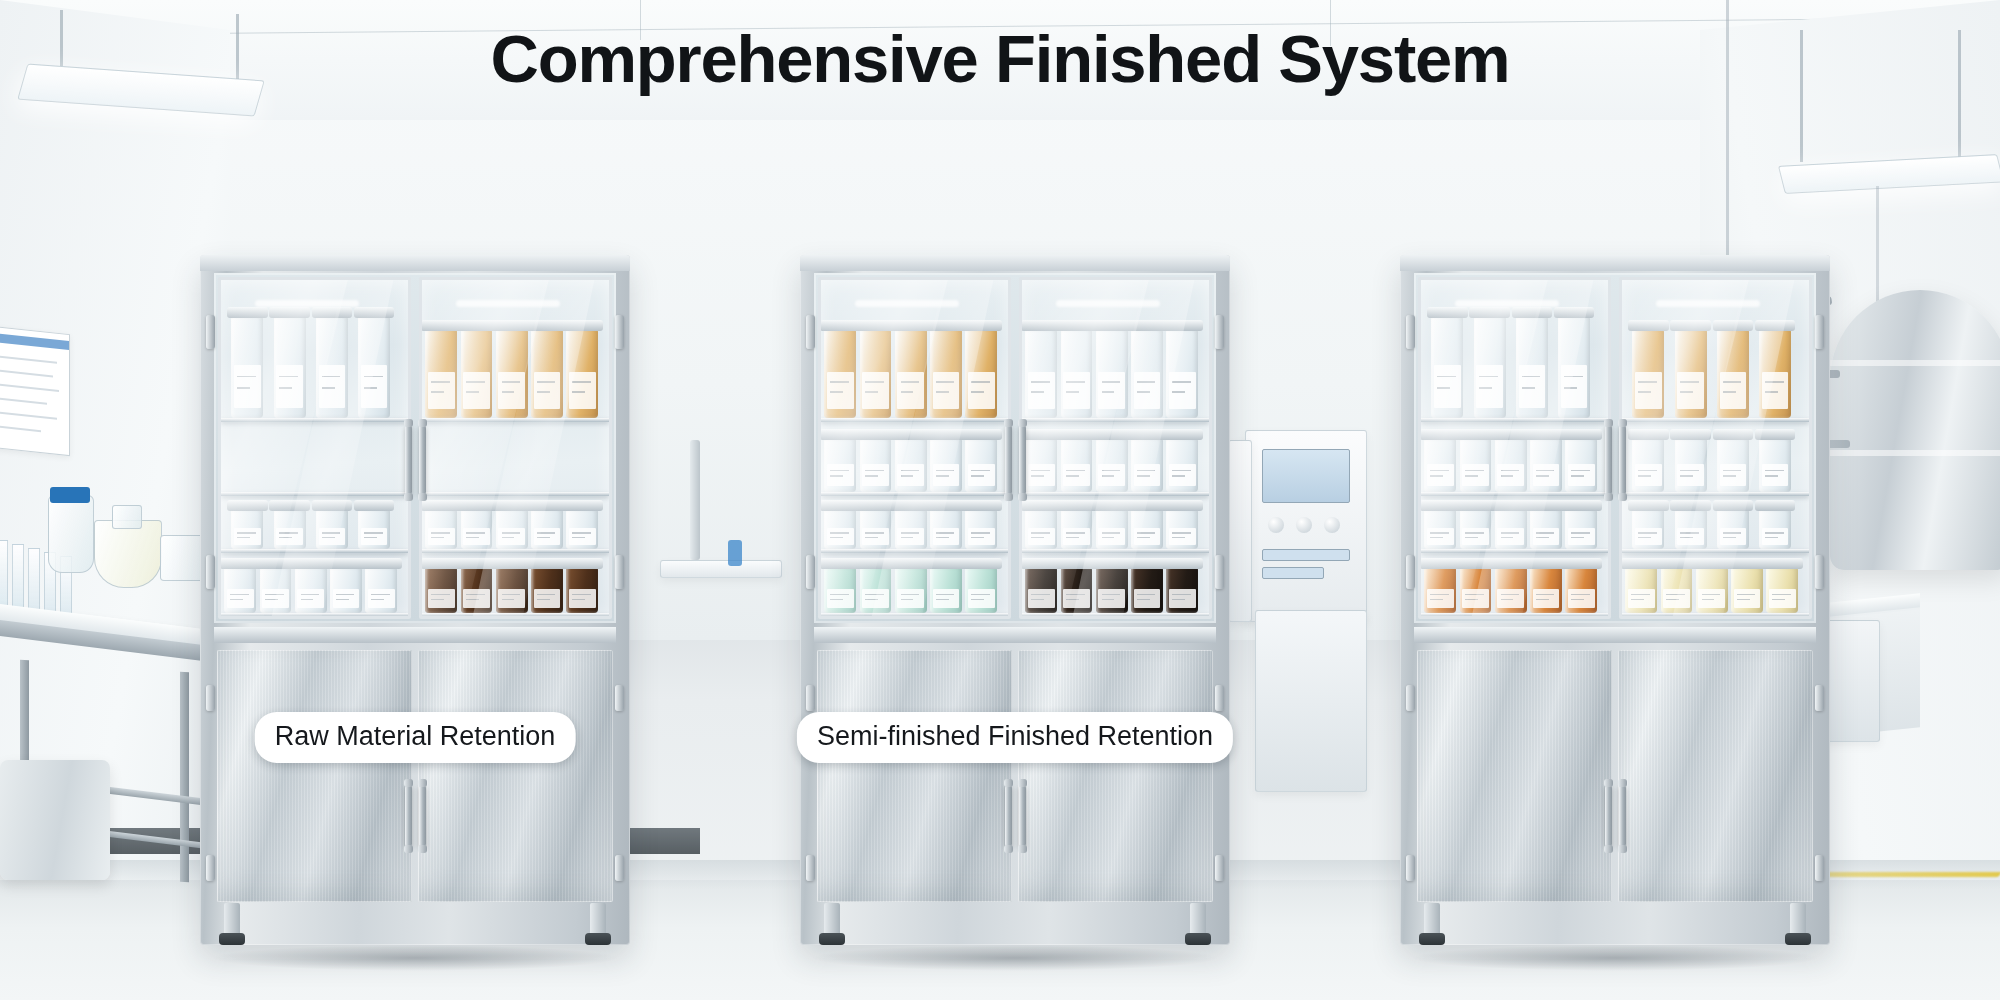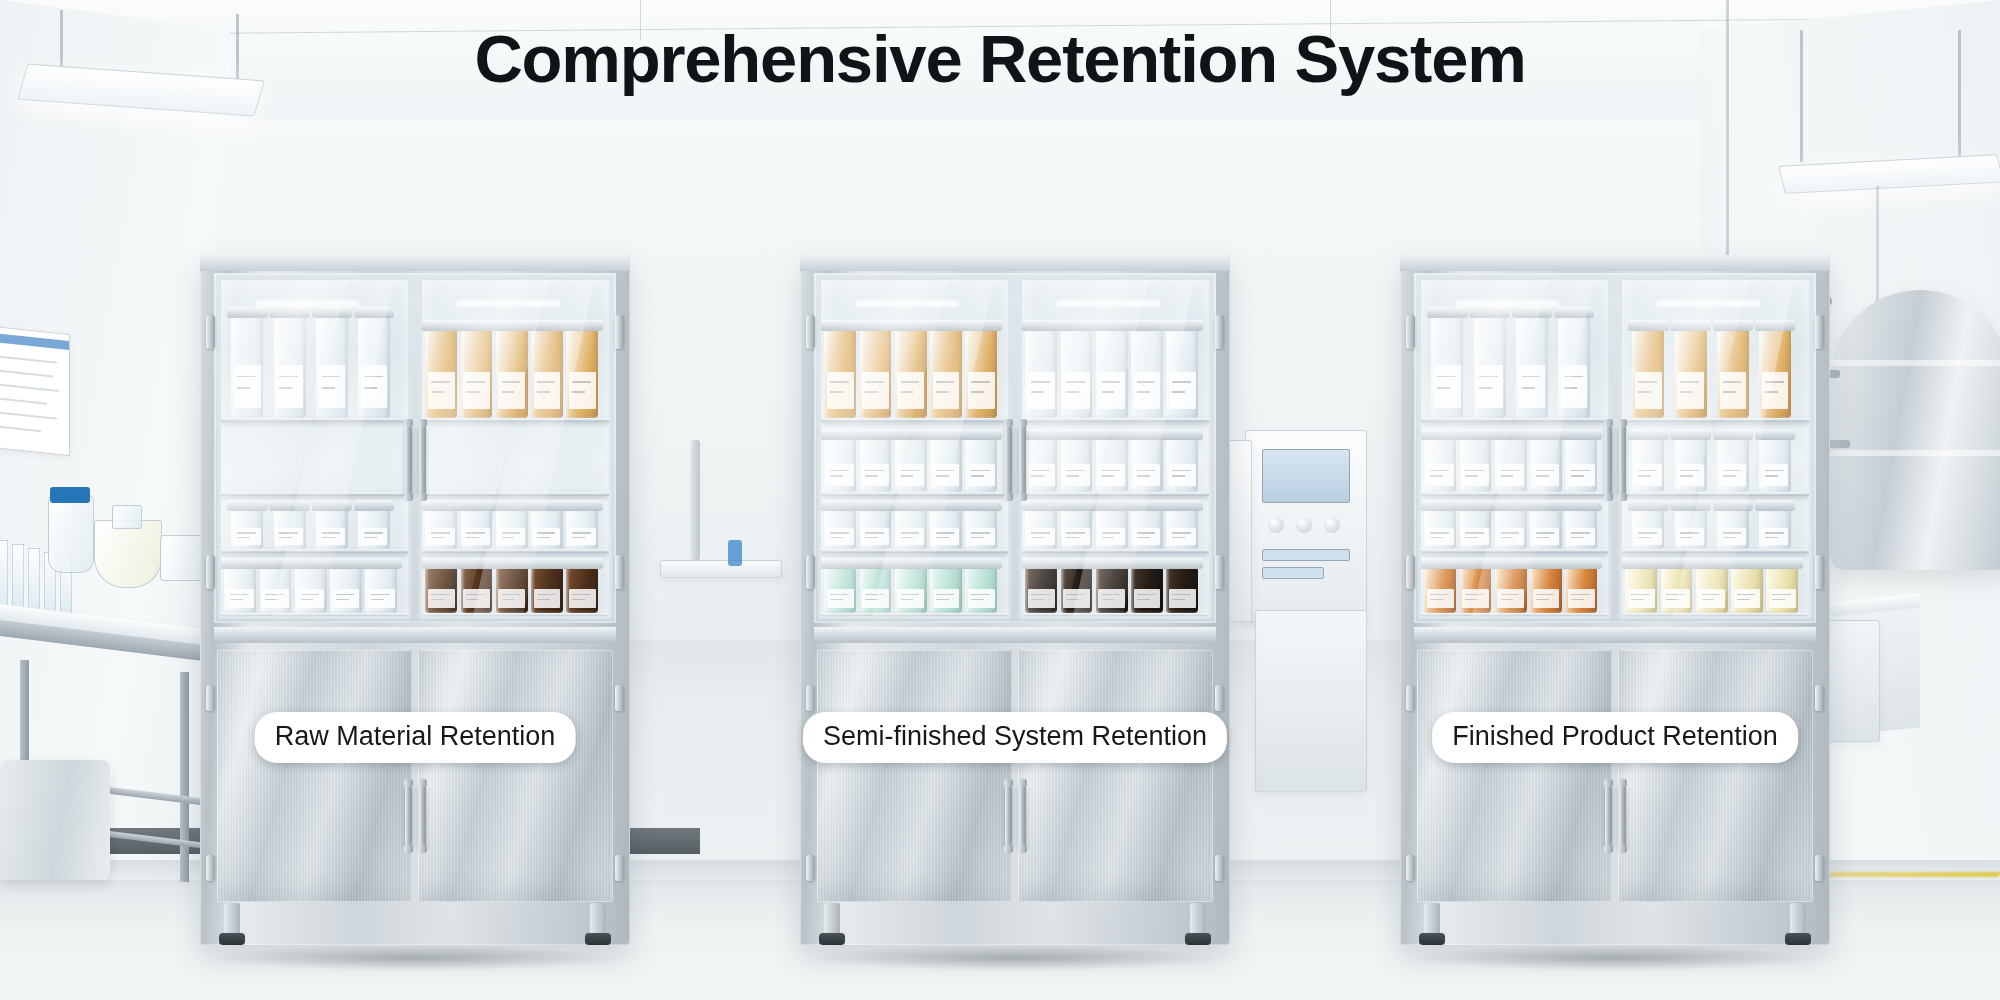--- a/index.html
+++ b/index.html
@@ -216,21 +216,21 @@
     <div class="machine" style="left:1255px;top:610px;width:110px;height:180px;background:linear-gradient(180deg,#f4f7f9,#dce3e7)"></div>
     <div class="bench-r"></div>
     <div class="bench-r-body"></div>
     <div class="machine" style="right:120px;top:620px;width:170px;height:120px;background:linear-gradient(180deg,#f2f5f7,#dde4e8)"></div>
     <div class="pipe" style="left:690px;top:440px;width:10px;height:120px;background:linear-gradient(90deg,#e4eaed,#bcc5cb)"></div>
     <div class="machine" style="left:660px;top:560px;width:120px;height:16px;background:linear-gradient(180deg,#fafcfd,#e2e8ec)"></div>
     <div class="blue-cap" style="left:728px;top:540px;width:14px;height:26px;border-radius:3px;background:#3b86c9;opacity:.75"></div>
   </div>
 
   <div class="header">
-    <h1 class="title">Comprehensive Retention System</h1>
+    <h1 class="title">Comprehensive Finished System</h1>
   </div>
 
   <div id="cabinets">
       <div class="cab" style="left: 200px;">
         <div class="cab-shadow"></div>
         <div class="frame"></div>
         <div class="topcap"></div>
         <div class="glass-section">
           <div class="door">
             <div class="interior">
@@ -1119,15 +1119,14 @@
         <div class="legs">
           <div class="leg" style="left: 0px;"></div>
           <div class="foot" style="left: -5px; top: 30px;"></div>
           <div class="leg" style="right: 0px;"></div>
           <div class="foot" style="right: -5px; top: 30px;"></div>
         </div>
       </div>
     </div>
 
 <div class="pill" style="top: 712px; left: 415px; transform: translateX(-50%);">Raw Material Retention</div>
-    <div class="pill" style="top: 712px; left: 1015px; transform: translateX(-50%);">Semi-finished System Retention</div>
-    <div class="pill" style="top: 712px; left: 1615px; transform: translateX(-50%);">Finished Product Retention</div>
+    <div class="pill" style="top: 712px; left: 1015px; transform: translateX(-50%);">Semi-finished Finished Retention</div>
   </div>
 
 </body></html>

